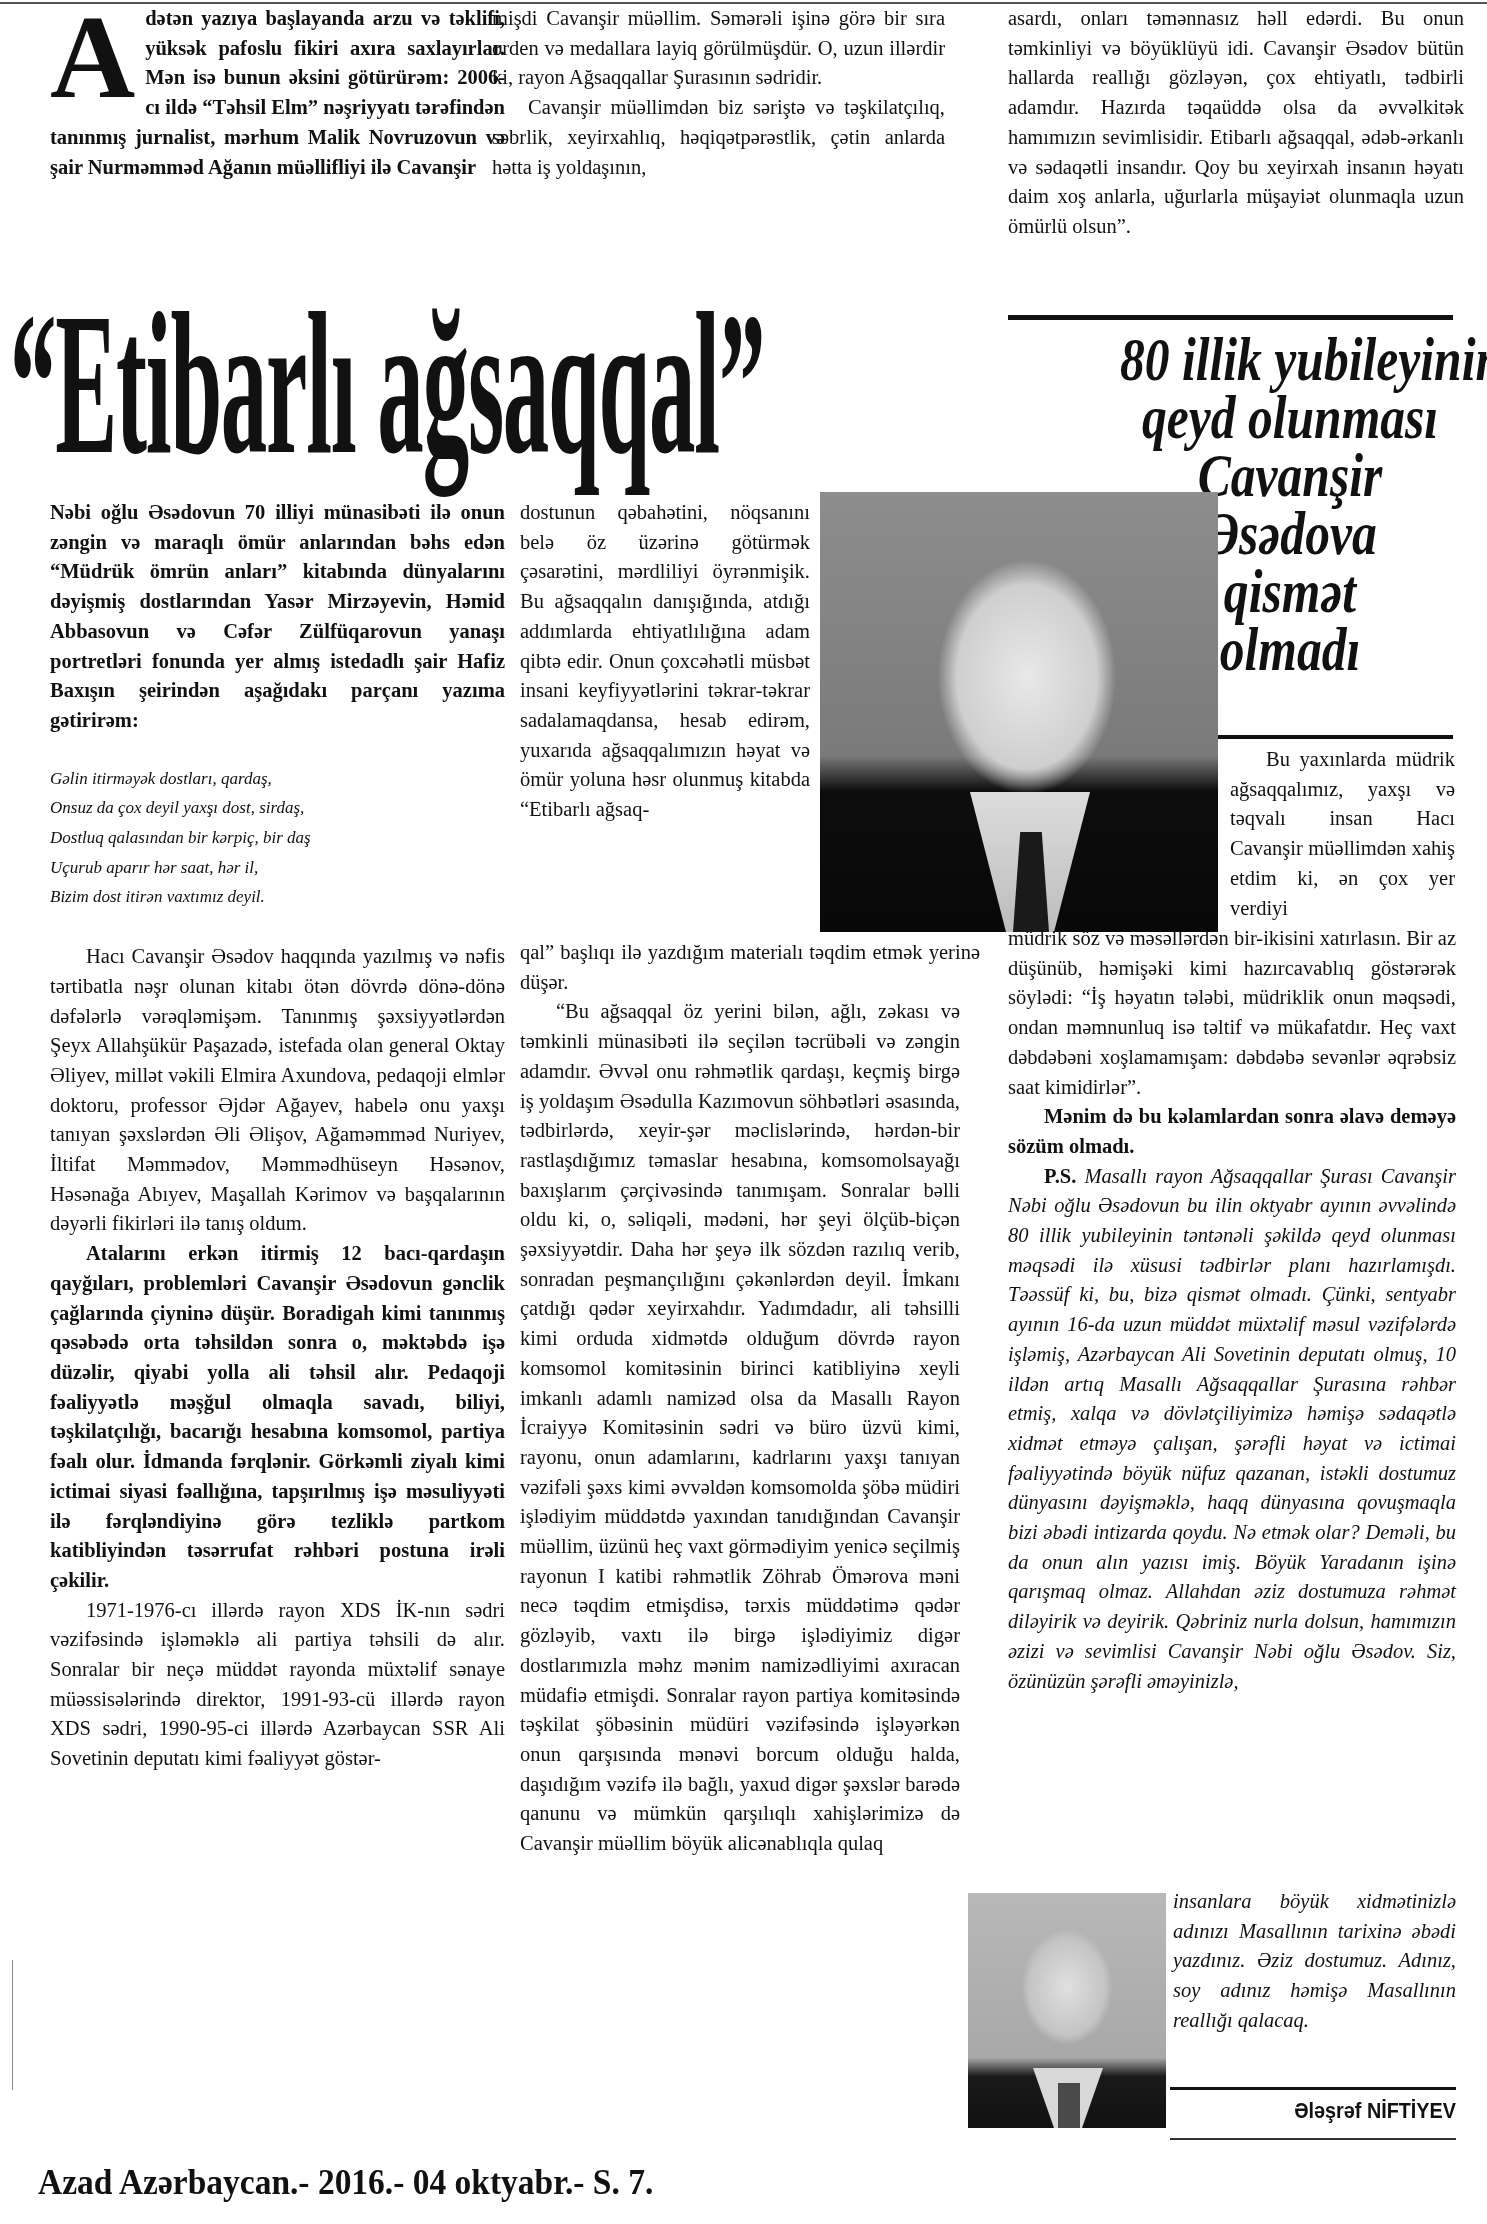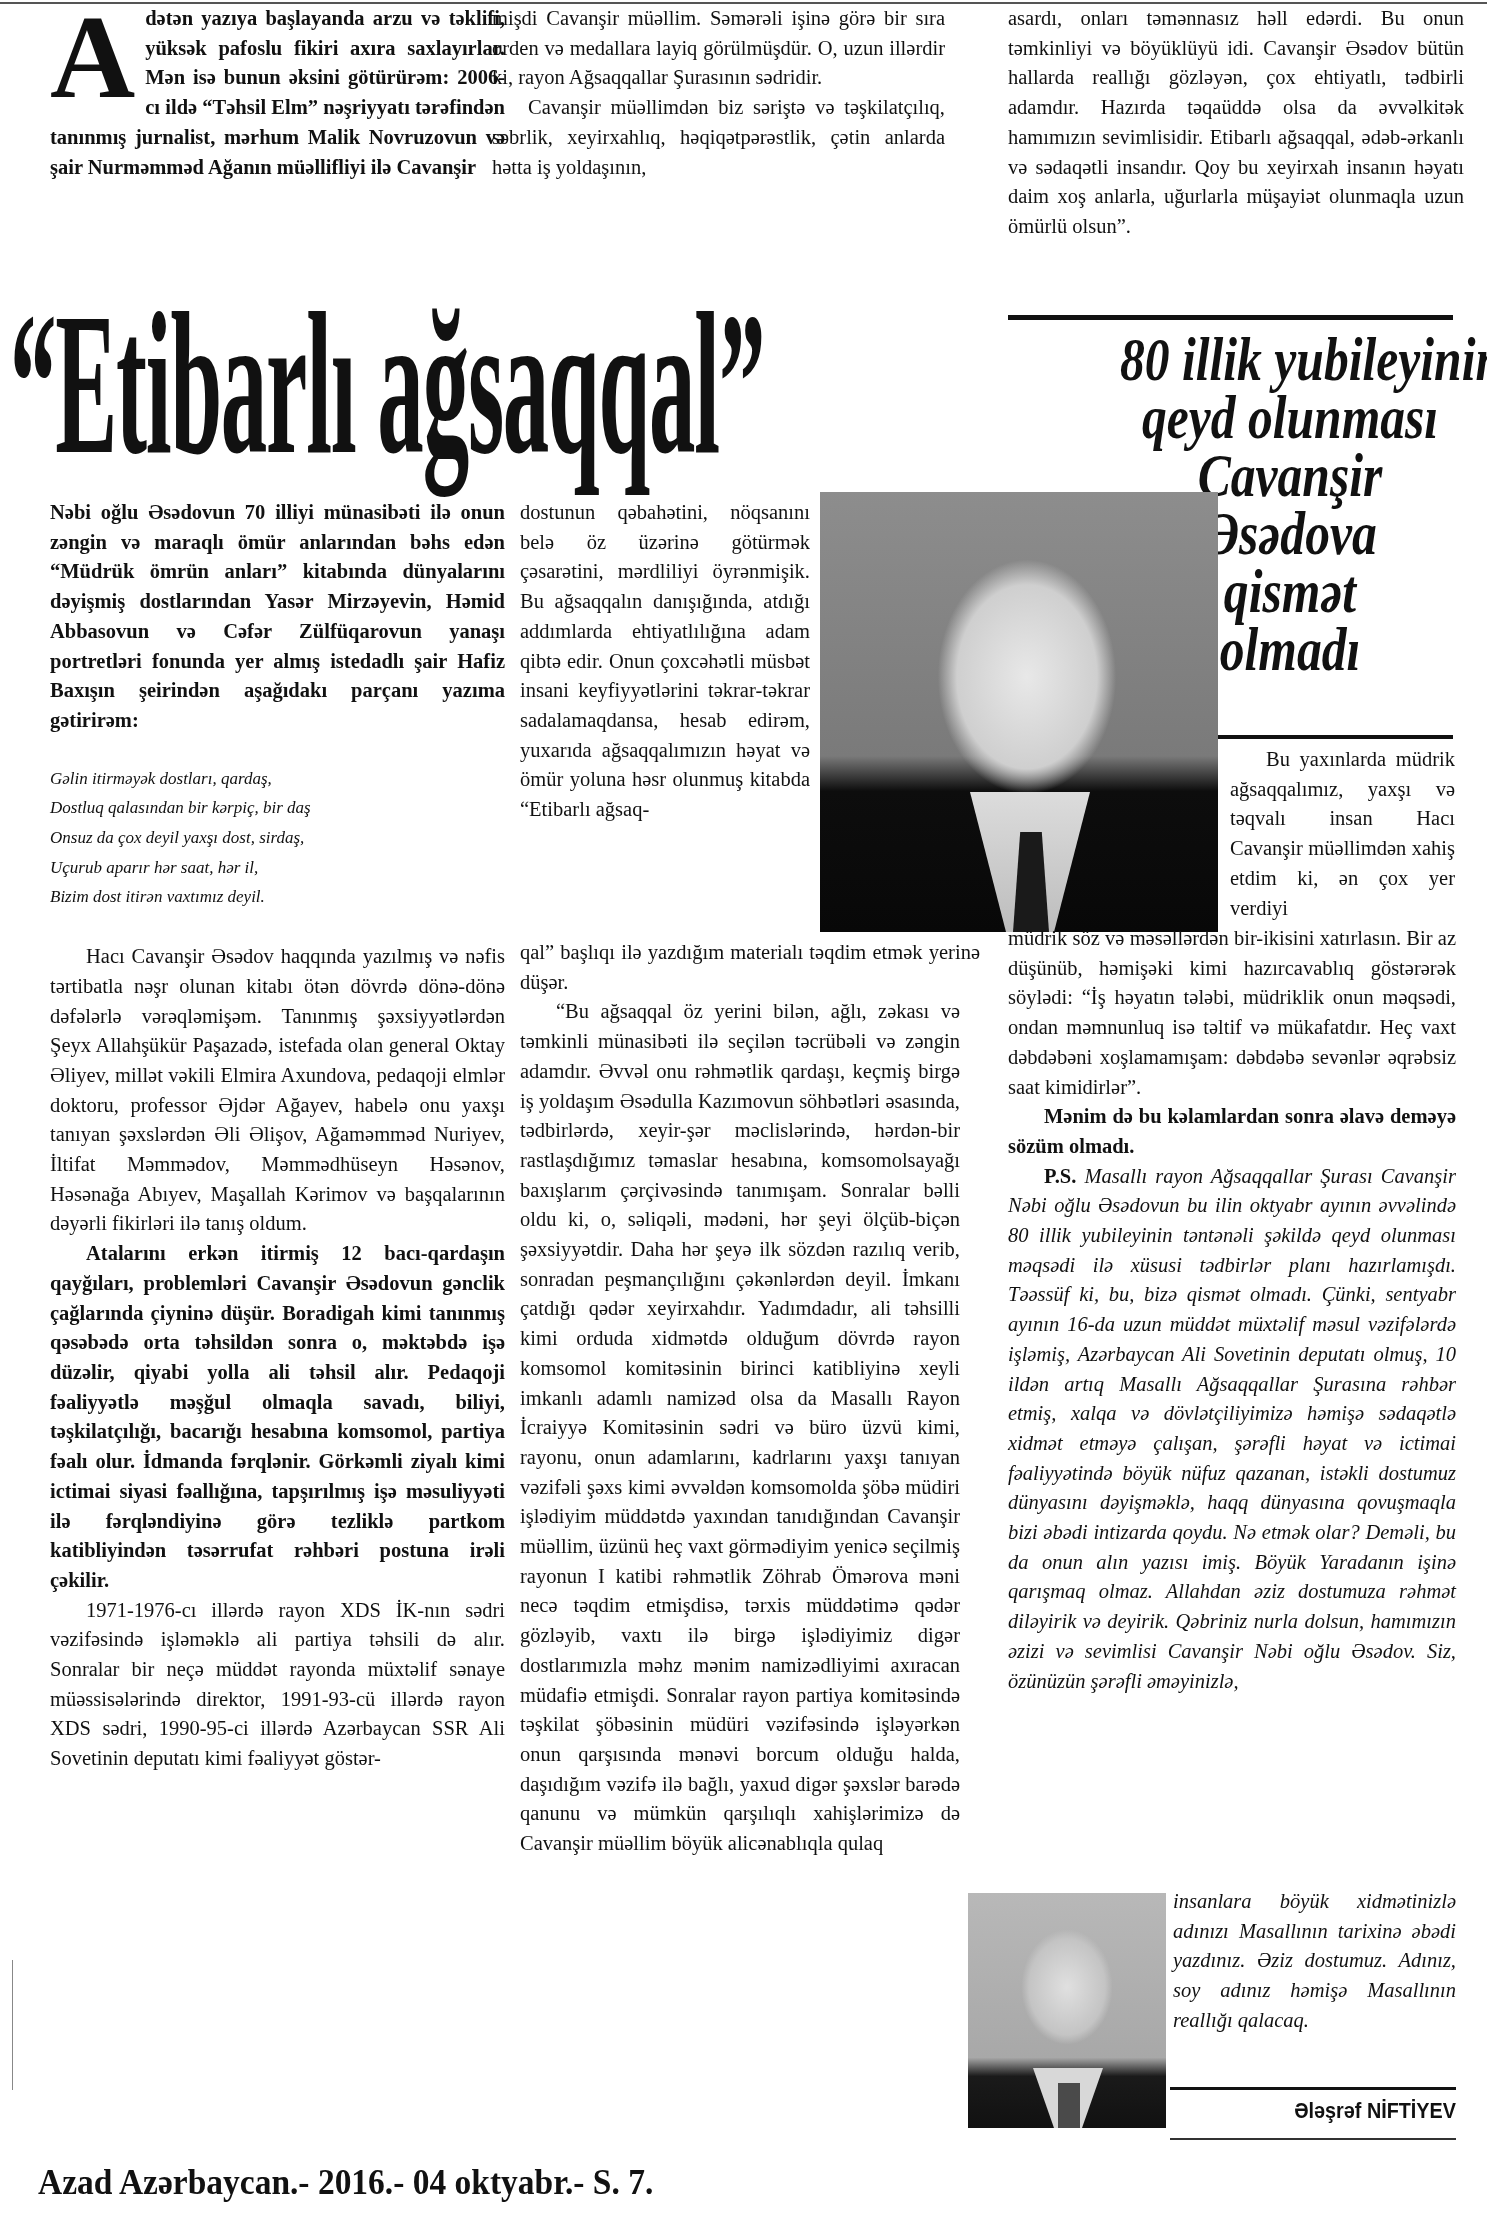--- a/index.html
+++ b/index.html
@@ -96,22 +96,22 @@
 
 <div class="abs" id="photo-main">
   <div class="collar"></div>
   <div class="tie"></div>
 </div>
 
 <div class="abs" id="col-a-mid">
   <p class="txt bold">Nəbi oğlu Əsədovun 70 illiyi münasibəti ilə onun zəngin və maraqlı ömür anlarından bəhs edən “Müdrük ömrün anları” kitabında dünyalarını dəyişmiş dostlarından Yasər Mirzəyevin, Həmid Abbasovun və Cəfər Zülfüqarovun yanaşı portretləri fonunda yer almış istedadlı şair Hafiz Baxışın şeirindən aşağıdakı parçanı yazıma gətirirəm:</p>
   <div class="poem">
     <div>Gəlin itirməyək dostları, qardaş,</div>
+    <div>Onsuz da çox deyil yaxşı dost, sirdaş,</div>
     <div>Dostluq qalasından bir kərpiç, bir daş</div>
-    <div>Onsuz da çox deyil yaxşı dost, sirdaş,</div>
     <div>Uçurub aparır hər saat, hər il,</div>
     <div>Bizim dost itirən vaxtımız deyil.</div>
   </div>
   <p class="txt indent">Hacı Cavanşir Əsədov haqqında yazılmış və nəfis tərtibatla nəşr olunan kitabı ötən dövrdə dönə-dönə dəfələrlə vərəqləmişəm. Tanınmış şəxsiyyətlərdən Şeyx Allahşükür Paşazadə, istefada olan general Oktay Əliyev, millət vəkili Elmira Axundova, pedaqoji elmlər doktoru, professor Əjdər Ağayev, habelə onu yaxşı tanıyan şəxslərdən Əli Əlişov, Ağaməmməd Nuriyev, İltifat Məmmədov, Məmmədhüseyn Həsənov, Həsənağa Abıyev, Maşallah Kərimov və başqalarının dəyərli fikirləri ilə tanış oldum.</p>
   <p class="txt indent bold">Atalarını erkən itirmiş 12 bacı-qardaşın qayğıları, problemləri Cavanşir Əsədovun gənclik çağlarında çiyninə düşür. Boradigah kimi tanınmış qəsəbədə orta təhsildən sonra o, məktəbdə işə düzəlir, qiyabi yolla ali təhsil alır. Pedaqoji fəaliyyətlə məşğul olmaqla savadı, biliyi, təşkilatçılığı, bacarığı hesabına komsomol, partiya fəalı olur. İdmanda fərqlənir. Görkəmli ziyalı kimi ictimai siyasi fəallığına, tapşırılmış işə məsuliyyəti ilə fərqləndiyinə görə tezliklə partkom katibliyindən təsərrufat rəhbəri postuna irəli çəkilir.</p>
   <p class="txt indent">1971-1976-cı illərdə rayon XDS İK-nın sədri vəzifəsində işləməklə ali partiya təhsili də alır. Sonralar bir neçə müddət rayonda müxtəlif sənaye müəssisələrində direktor, 1991-93-cü illərdə rayon XDS sədri, 1990-95-ci illərdə Azərbaycan SSR Ali Sovetinin deputatı kimi fəaliyyət göstər-</p>
 </div>
 
 <div class="abs" id="col-b-mid">
   <p class="txt">dostunun qəbahətini, nöqsanını belə öz üzərinə götürmək çəsarətini, mərdliliyi öyrənmişik. Bu ağsaqqalın danışığında, atdığı addımlarda ehtiyatlılığına adam qibtə edir. Onun çoxcəhətli müsbət insani keyfiyyətlərini təkrar-təkrar sadalamaqdansa, hesab edirəm, yuxarıda ağsaqqalımızın həyat və ömür yoluna həsr olunmuş kitabda “Etibarlı ağsaq-</p>

